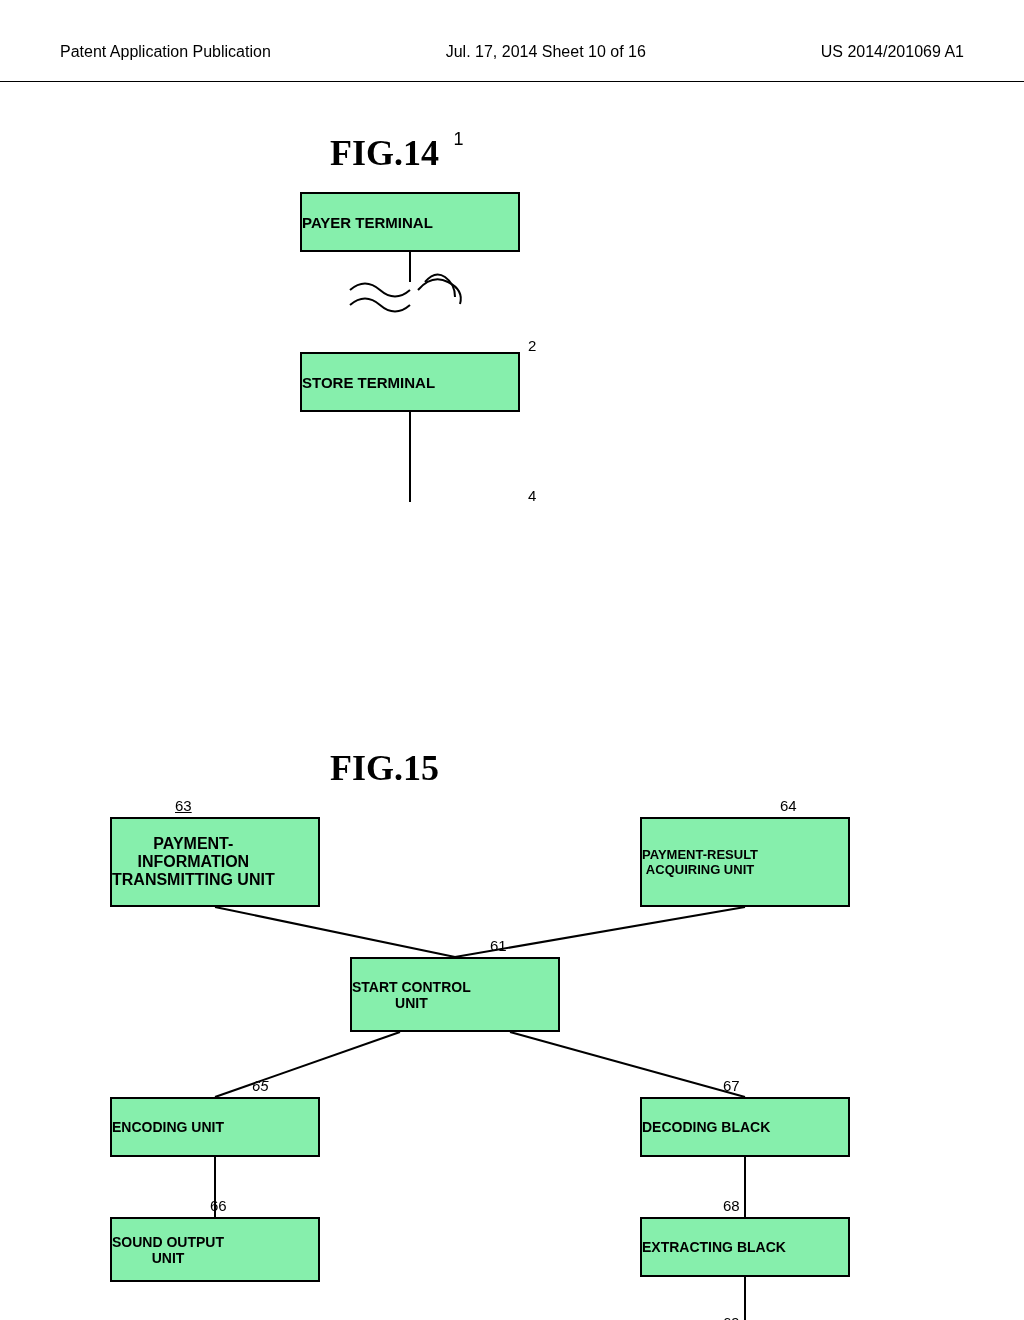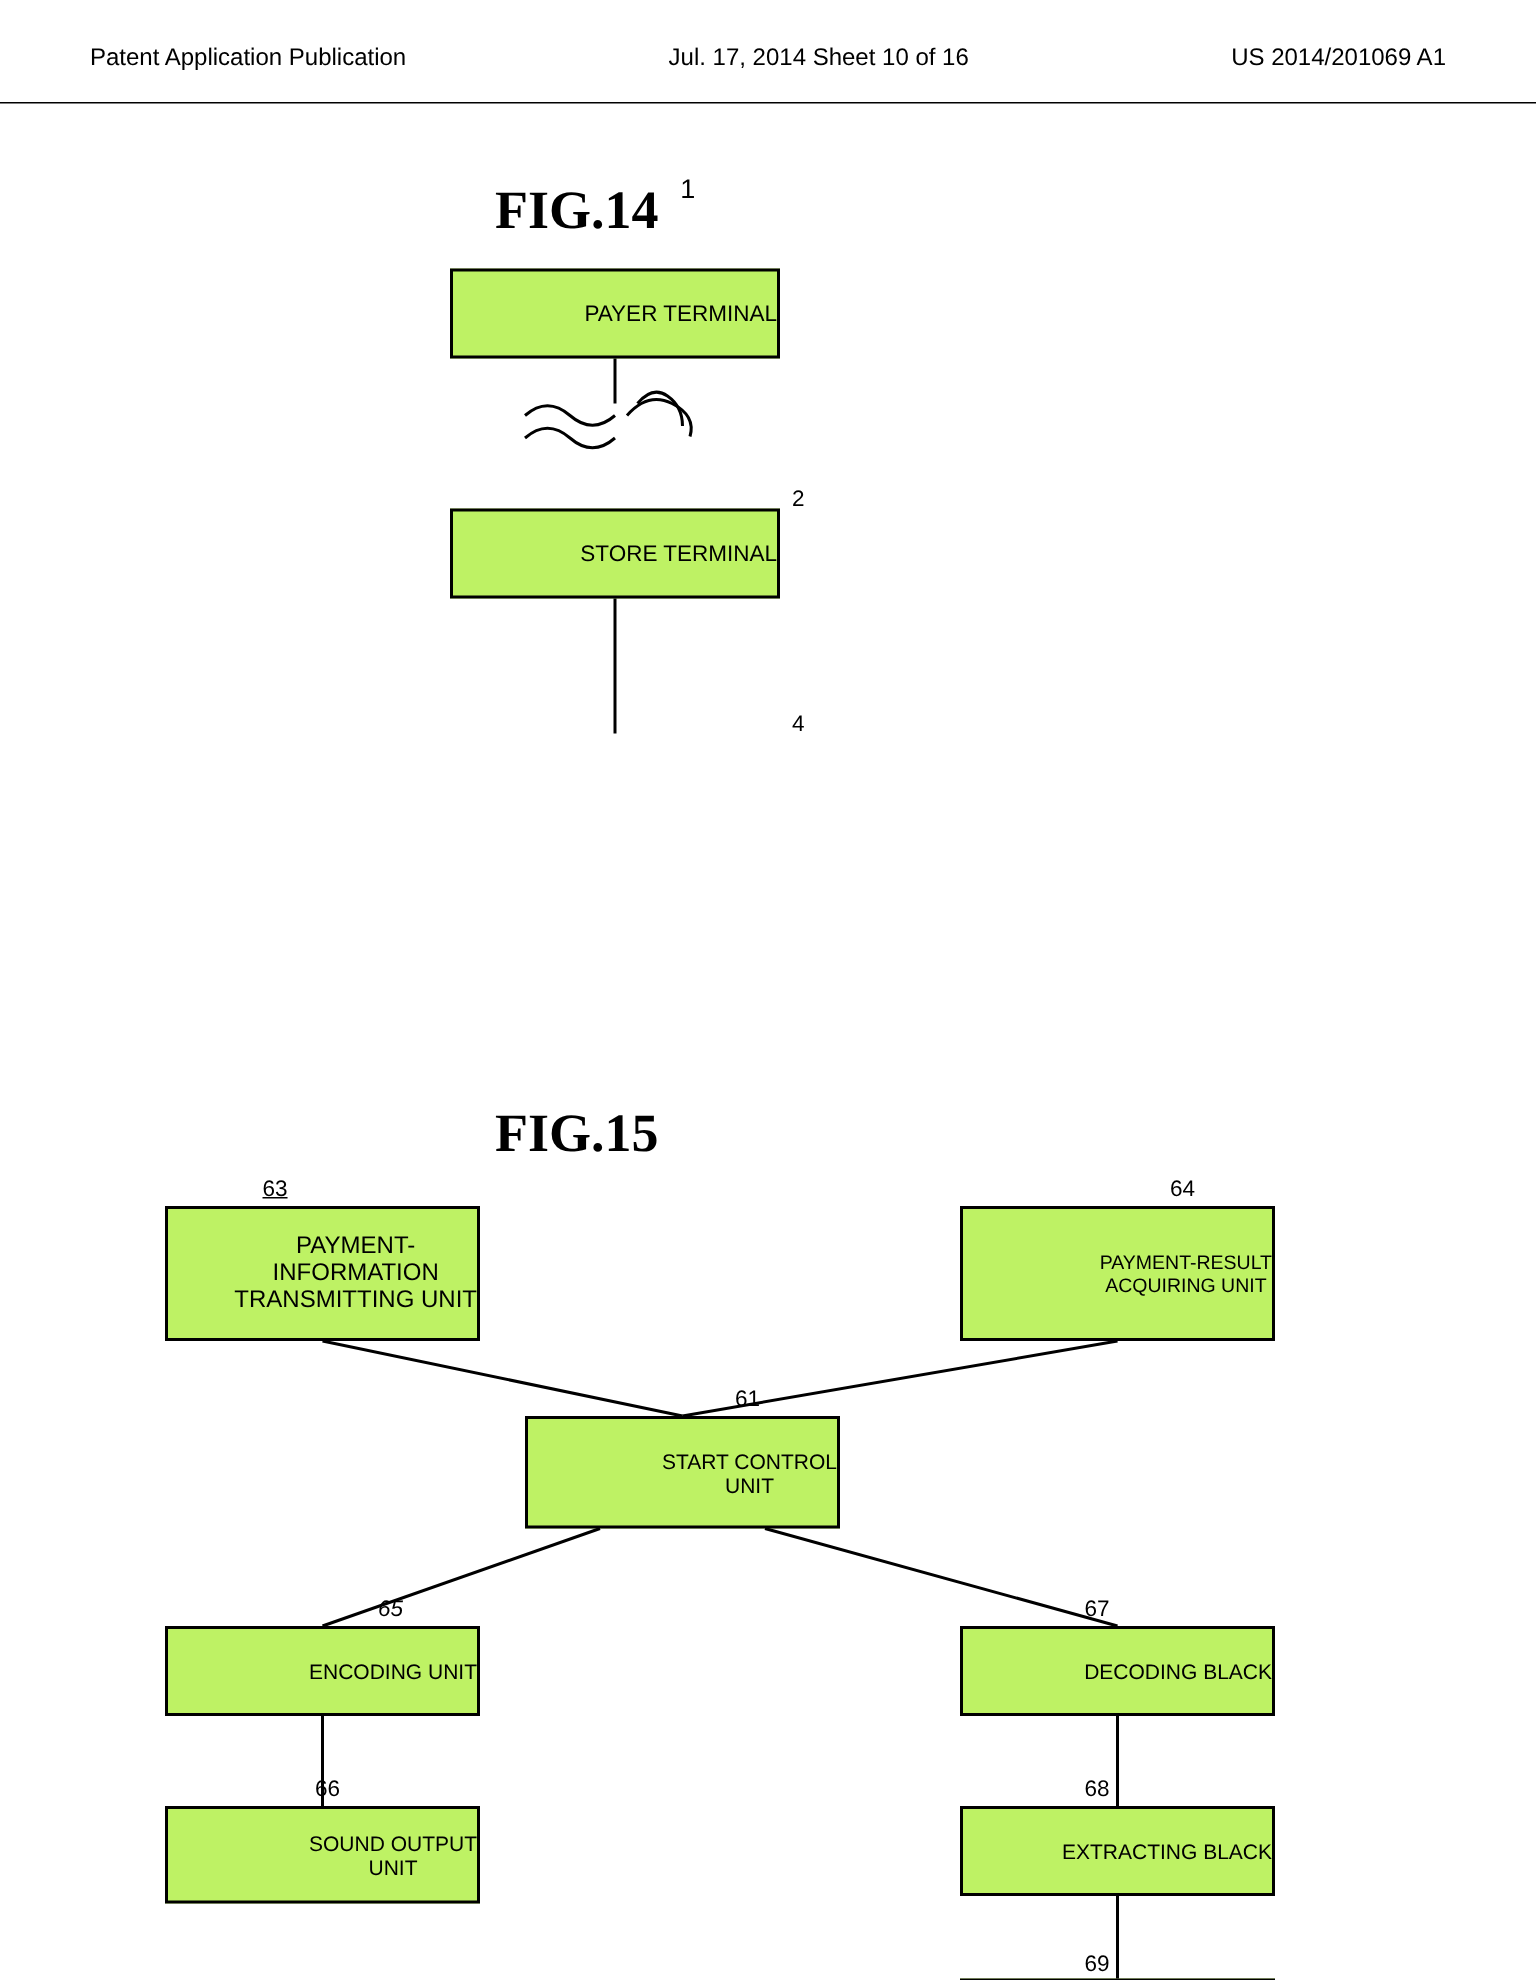--- a/index.html
+++ b/index.html
@@ -9,21 +9,21 @@
       background: #ffffff;
       font-family: Arial, sans-serif;
       position: relative;
     }
 
     
     .header {
       display: flex;
       justify-content: space-between;
       align-items: baseline;
-      padding: 30px 60px 20px 60px;
+      padding: 43px 60px 20px 60px;
       border-bottom: 1px solid #000;
     }
 
     
     .content {
       padding: 40px 60px;
       position: relative;
     }
 
     
@@ -32,25 +32,25 @@
       font-weight: bold;
       font-family: 'Times New Roman', serif;
       margin-top: 37px;
     }
 
     
     .diagram-box {
       border: 2px solid #000;
       display: flex;
       align-items: center;
-      justify-content: flex-end;
+      justify-content: flex-start;
       text-align: center;
       font-size: 15px;
-      font-weight: normal;
-      background: #bef264;
+      font-weight: bold;
+      background: #86efac;
       position: absolute;
     }
 
     
     .fig14-section {
       position: relative;
       height: 560px;
       margin-bottom: 60px;
     }
 
@@ -156,21 +156,21 @@
     </div>
 
     <div class="diagram-box" style="left: 580px; top: 355px; width: 210px; height: 60px; font-size:14px;">
       <span>DECODING BLACK</span>
     </div>
 
     <span class="ref-label" style="left: 150px; top: 455px;">66</span>
 
     <span class="ref-label" style="left: 663px; top: 455px;">68</span>
 
-    <div class="diagram-box" style="left: 50px; top: 475px; width: 210px; height: 65px; font-size:14px;padding-left:28px;">
+    <div class="diagram-box" style="left: 50px; top: 475px; width: 210px; height: 65px; font-size:14px;">
       <span style="white-space:pre-line;">SOUND OUTPUT
 UNIT</span>
     </div>
 
     <div class="diagram-box" style="left: 580px; top: 475px; width: 210px; height: 60px; font-size:14px;">
       <span>EXTRACTING BLACK</span>
     </div>
 
     <span class="ref-label" style="left: 663px; top: 572px;">69</span>
 

